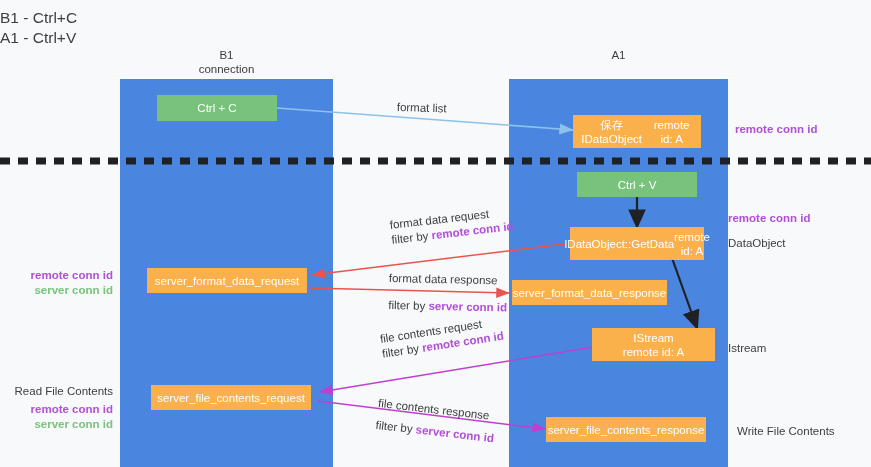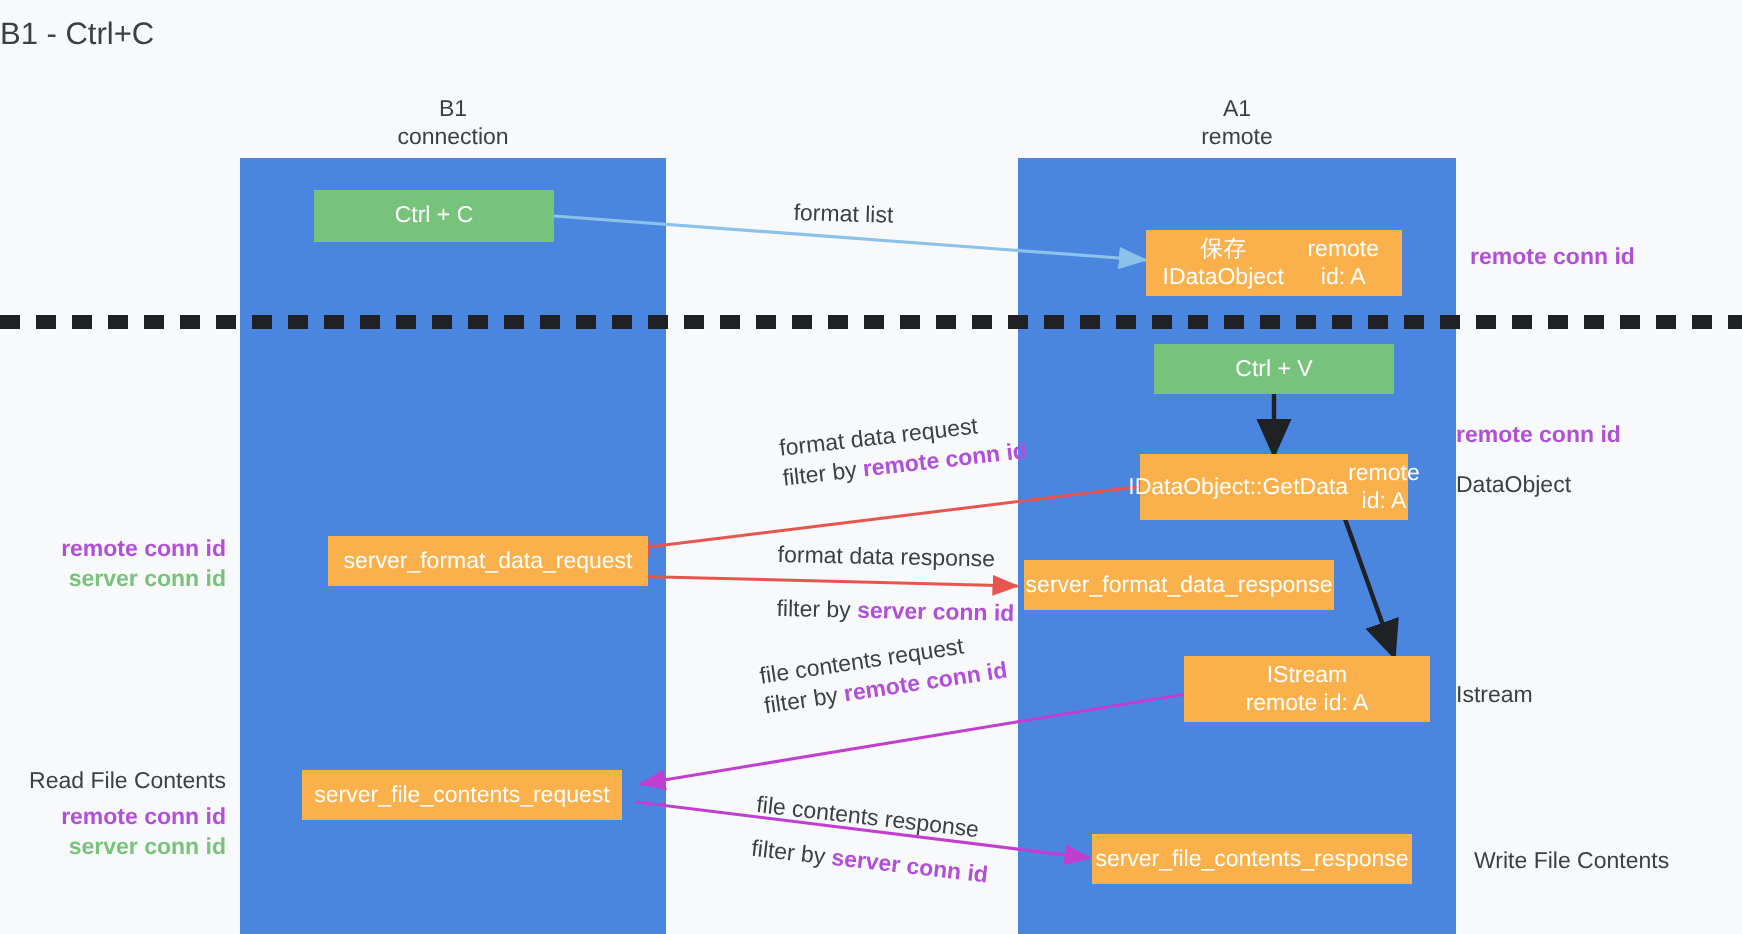--- a/index.html
+++ b/index.html
@@ -59,29 +59,29 @@
 </head>
 <body>
 
 <div class="stage">
 
   <div class="lane" style="left:120px;top:79px;width:213px;height:388px;"></div>
   <div class="lane" style="left:509px;top:79px;width:219px;height:388px;"></div>
 
   <div class="title">
     <div>B1 - Ctrl+C</div>
+    <div>A1 - Ctrl+V</div>
   </div>
 
   <div class="lane-head" style="left:120px;top:48px;width:213px;">
     <div>B1</div>
     <div>connection</div>
   </div>
   <div class="lane-head" style="left:509px;top:48px;width:219px;">
     <div>A1</div>
-    <div>remote</div>
   </div>
 
   <svg class="layer under" viewBox="0 0 871 467">
     <defs>
       <marker id="ar-blue" markerWidth="9" markerHeight="7" refX="8.5" refY="3.5" orient="auto">
         <path d="M0,0 L9,3.5 L0,7 z" fill="#8cc2ea"></path>
       </marker>
       <marker id="ar-red" markerWidth="9" markerHeight="7" refX="8.5" refY="3.5" orient="auto">
         <path d="M0,0 L9,3.5 L0,7 z" fill="#e8554e"></path>
       </marker>
@@ -119,21 +119,21 @@
 
   <div class="box green" style="left:577px;top:172px;width:120px;height:25px;">
     <span>Ctrl + V</span>
   </div>
 
   <div class="box orange" style="left:570px;top:227px;width:134px;height:33px;">
     <span>IDataObject::GetData</span>
     <span>remote id: A</span>
   </div>
 
-  <div class="box orange" style="left:164px;top:268px;width:160px;height:25px;">
+  <div class="box orange" style="left:147px;top:268px;width:160px;height:25px;">
     <span>server_format_data_request</span>
   </div>
 
   <div class="box orange" style="left:512px;top:280px;width:155px;height:25px;">
     <span>server_format_data_response</span>
   </div>
 
   <div class="box orange" style="left:592px;top:328px;width:123px;height:33px;flex-direction:column;">
     <span>IStream</span>
     <span>remote id: A</span>

